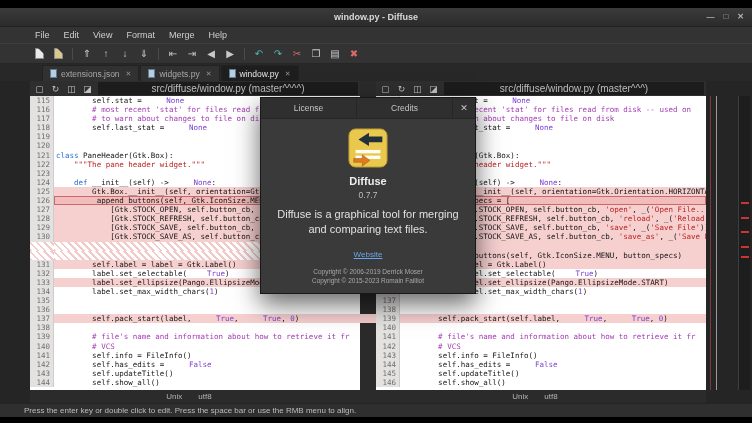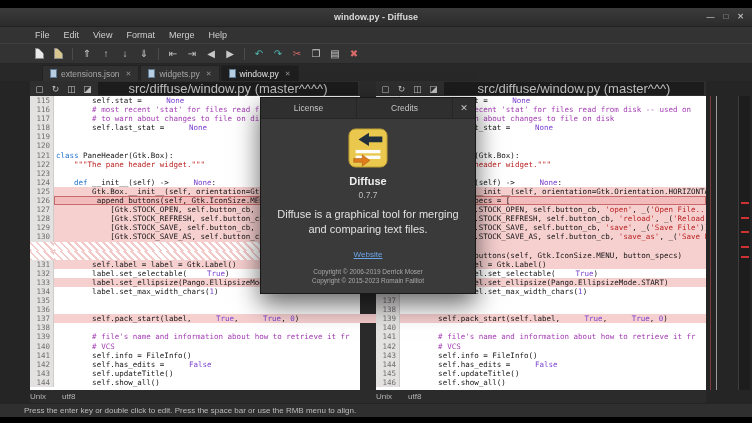--- a/index.html
+++ b/index.html
@@ -39,34 +39,34 @@
   .tab.active { background:#1e1e1e; color:#e4e4e4; }
   .tab-file-icon { width:7px; height:9px; background:#b9cde0; border:1px solid #5d7b96; display:inline-block; }
   .tab-close { color:#8f8f8f; font-size:7px; margin-left:2px; }
 
   
   .main { flex:1; display:flex; background:#252525; padding-left:30px; position:relative; overflow:hidden; }
   .pane { width:330px; display:flex; flex-direction:column; }
   .pane-top { height:15px; display:flex; align-items:center; background:#2e2e2e; gap:1px; padding-left:2px; }
   .pane-btn { width:15px; height:13px; display:flex; align-items:center; justify-content:center;
               color:#c2c2c2; font-size:9px; }
-  .pane-header { flex:1; height:13px; background:#1c1c1c; color:#bdbdbd; font-size:13px;
+  .pane-header { flex:1; height:13px; background:#1c1c1c; color:#bdbdbd; font-size:10px;
                  display:flex; align-items:center; justify-content:center; margin:18px 2px; }
   .code { height:294px; background:#ffffff; overflow:hidden;
           font-family:"DejaVu Sans Mono", monospace; position:relative; }
   .row { display:flex; height:9.1px; line-height:9.1px; font-size:7.5px; white-space:pre; }
   .row .ln { width:24px; flex:0 0 24px; background:#e4e1e1; color:#6f6f6f; text-align:right;
              padding-right:3px; border-right:1px solid #cfcccc; }
   .row .tx { flex:1; padding-left:2px; color:#141414; overflow:hidden; }
   .row.chg .tx { background:#f6cfcf; }
   .row.sel .tx { background:#f2bcbc; outline:1px solid #c96a6a; outline-offset:-1px; }
   .row.gap .tx, .row.gap .ln { background:repeating-linear-gradient(45deg,#f3caca 0 2px,#ffffff 2px 5px); border-right:none; }
   .tx .c { color:#a33bb3; } .tx .s { color:#bb2222; } .tx .k { color:#1f6fd0; }
   .tx .b { color:#7a3fd0;margin-left:20px; } .tx .n { color:#7a3fd0; }
-  .pane-footer { height:13px; background:#2b2b2b; display:flex; justify-content:flex-start;
+  .pane-footer { height:13px; background:#2b2b2b; display:flex; justify-content:center;
                  align-items:center; gap:16px; padding-right:12px; color:#b5b5b5; font-size:8px; }
 
   .divider { width:16px; background:#2b2b2b; position:relative; }
   .band { position:absolute; left:0; right:0; background:#f3caca; }
   .band.b1 { top:106px; height:82px; }
   .band.b1:after { content:""; position:absolute; left:0; right:0; top:55px; height:18px;
                    background:repeating-linear-gradient(45deg,#f3caca 0 2px,#ffffff 2px 5px); }
   .band.b2 { top:197px; height:9px; }
   .band.b3 { top:233px; height:9px; }
 

